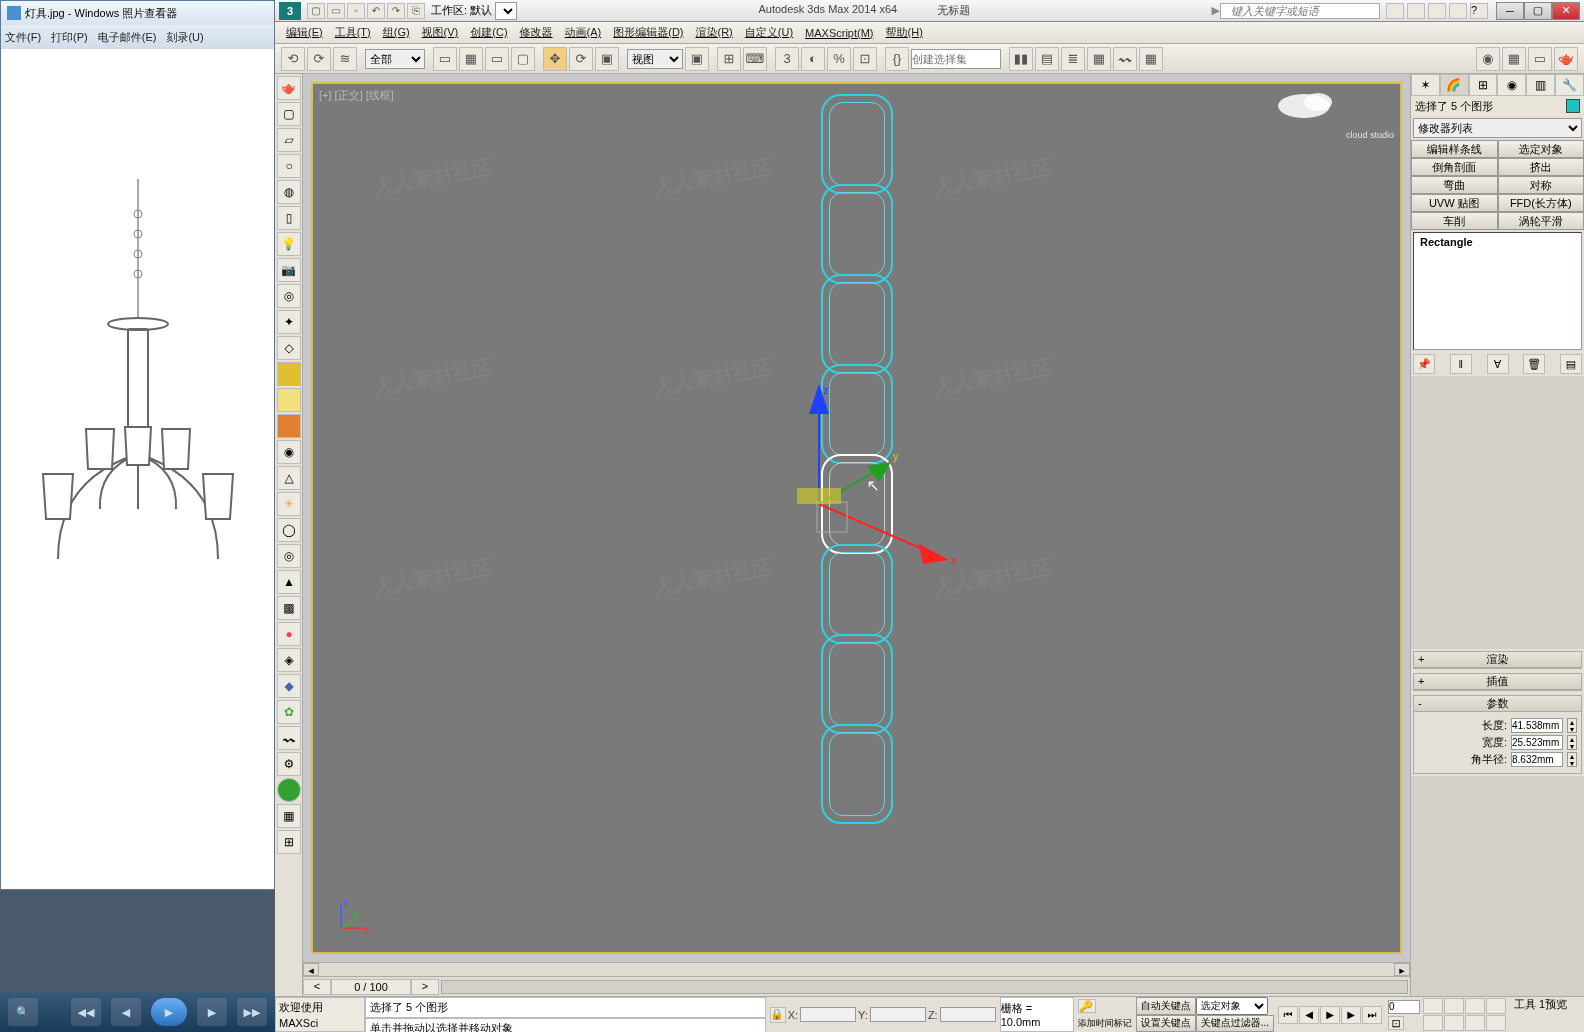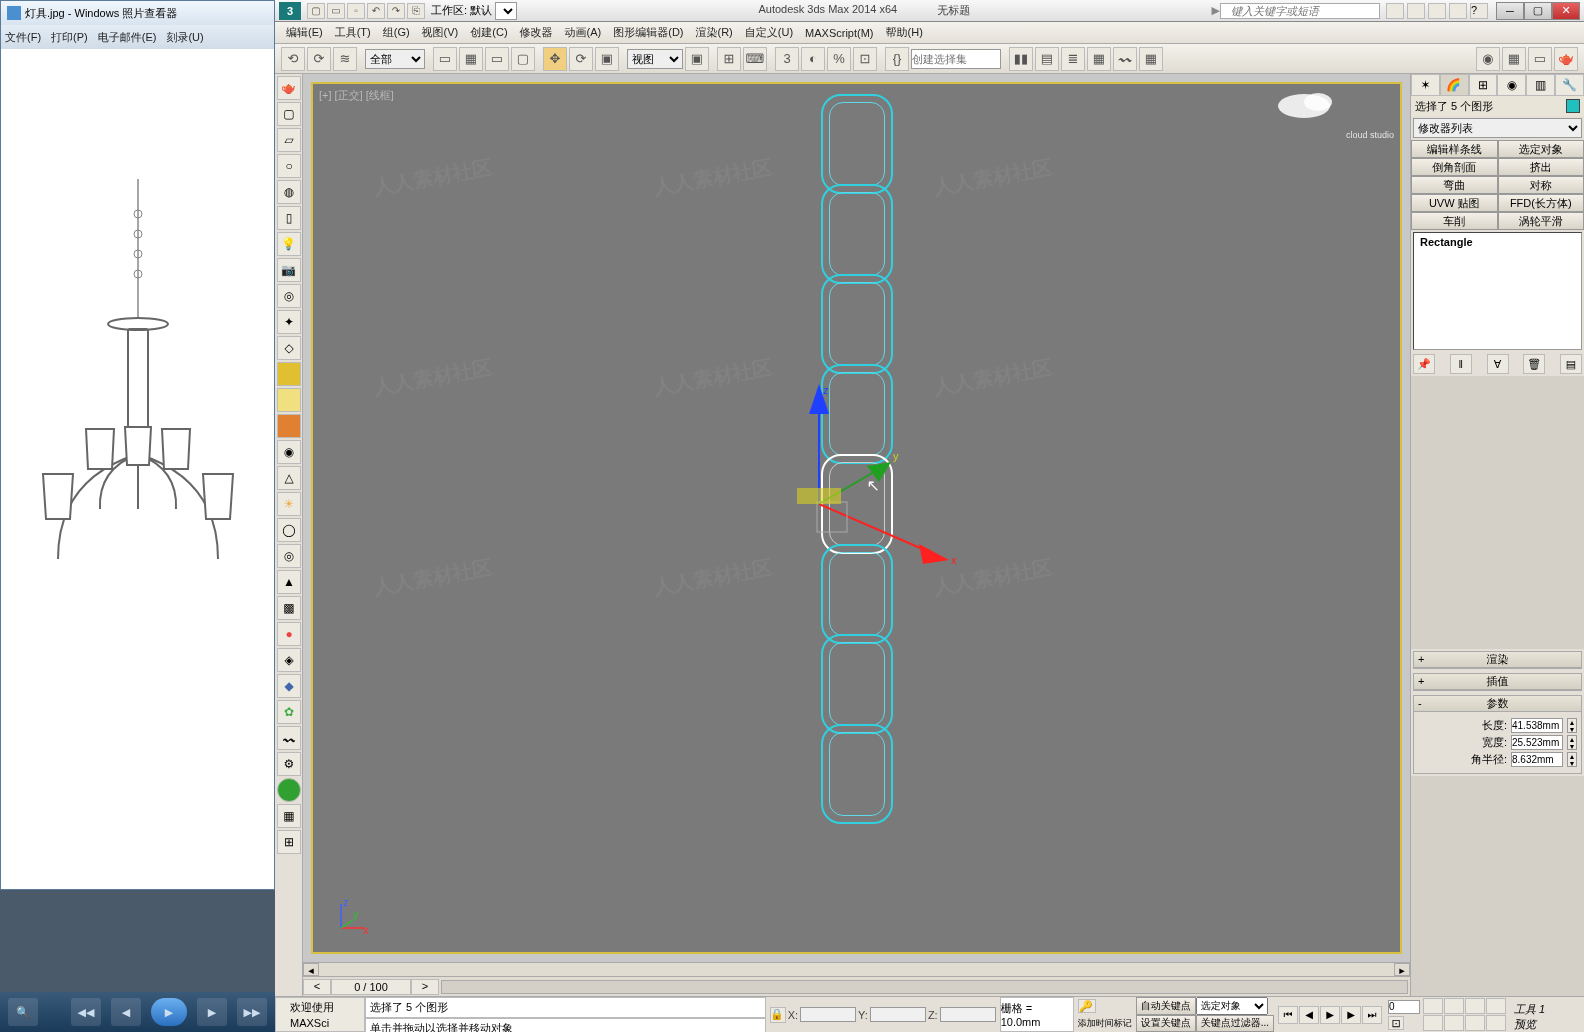--- a/index.html
+++ b/index.html
@@ -27,21 +27,21 @@
 .max .titlebar .wspace { margin-left:6px; display:flex; align-items:center; gap:3px; }
 .max .titlebar .wspace select { height:18px; font-size:11px; border:1px solid #999; background:#fff; }
 .max .titlebar .center { flex:1; text-align:center; color:#444; display:flex; justify-content:center; gap:40px; }
 .max .titlebar .search { width:160px; height:16px; border:1px solid #aaa; background:#fff; padding:0 10px; color:#999; font-style:italic; }
 .max .titlebar .rbtn { display:flex; gap:3px; margin-left:6px; }
 .max .titlebar .rbtn div { width:18px; height:16px; background:#ece9e0; border:1px solid #bbb; }
 .max .titlebar .winbtns { display:flex; margin-left:8px; }
 .max .titlebar .winbtns div { width:28px; height:18px; background:linear-gradient(#e8e8e8,#c8c8c8); border:1px solid #888; display:flex; align-items:center; justify-content:center; font-size:11px; }
 .max .titlebar .winbtns .close { background:linear-gradient(#e86060,#c03030); color:#fff; }
 
-.max .menubar { height:22px; background:linear-gradient(#f4f2ec,#e4e0d8); display:flex; align-items:center; padding:0 8px; gap:6px; border-bottom:1px solid #aaa; }
+.max .menubar { height:22px; background:linear-gradient(#f4f2ec,#e4e0d8); display:flex; align-items:center; padding:0 8px; gap:6px; border-bottom:1px solid #aaa;text-decoration:underline; }
 .max .menubar span { color:#222; padding:0 3px; }
 
 .max .toolbar1 { height:30px; background:linear-gradient(#f4f2ec,#e0dcd2); display:flex; align-items:center; padding:0 6px; gap:2px; border-bottom:1px solid #aaa; }
 .max .toolbar1 .tb { width:24px; height:24px; background:#ece9e0; border:1px solid #bbb; display:flex; align-items:center; justify-content:center; color:#555; font-size:13px; }
 .max .toolbar1 .sep { width:4px; }
 .max .toolbar1 select,.max .toolbar1 input { height:20px; font-size:11px; border:1px solid #999; }
 
 .max .body { flex:1; display:flex; min-height:0; }
 .max .lefttools { width:28px; background:#e4e0d8; display:flex; flex-direction:column; padding:2px; gap:2px; border-right:1px solid #aaa; overflow:hidden; }
 .max .lefttools .lt { width:24px; height:24px; background:#ece9e0; border:1px solid #bbb; display:flex; align-items:center; justify-content:center; font-size:12px; }
@@ -74,35 +74,35 @@
 .max .cmdpanel .spacer { flex:1; background:#d4d0c8; }
 .max .cmdpanel .roll { border:1px solid #aaa; margin:2px; }
 .max .cmdpanel .roll .rhead { height:16px; background:linear-gradient(#e8e4d8,#d4d0c4); text-align:center; line-height:15px; border-bottom:1px solid #aaa; position:relative; }
 .max .cmdpanel .roll .rhead .plus { position:absolute; left:4px; }
 .max .cmdpanel .roll .rbody { padding:4px; }
 .max .cmdpanel .prow { display:flex; align-items:center; justify-content:flex-end; margin:2px 0; gap:4px; }
 .max .cmdpanel .prow input { width:52px; height:15px; font-size:10px; border:1px solid #999; background:#fff; text-align:left; padding-right:2px; }
 .max .cmdpanel .prow .spin { width:10px; height:15px; background:#ece9e0; border:1px solid #999; font-size:7px; text-align:center; line-height:7px; }
 
 .max .status { height:36px; background:#e4e0d8; border-top:1px solid #aaa; display:flex; align-items:stretch; font-size:10px; }
-.max .status .script { width:90px; background:#ece9e0; border:1px solid #bbb; padding:1px 14px; display:flex; flex-direction:column; justify-content:space-around; }
+.max .status .script { width:90px; background:#ece9e0; border:1px solid #bbb; padding:1px 3px; display:flex; flex-direction:column; justify-content:space-around; }
 .max .status .prompt { flex:1; display:flex; flex-direction:column; }
 .max .status .prompt .p1 { flex:1; background:#fff; border:1px solid #bbb; padding:2px 4px; display:flex; align-items:center; }
 .max .status .coords { display:flex; align-items:center; gap:2px; padding:0 4px; }
 .max .status .coords .clab { color:#444; }
 .max .status .coords input { width:56px; height:15px; font-size:10px; border:1px solid #999; background:#f0f0f0; }
 .max .status .grid { width:74px; background:#fff; border:1px solid #bbb; display:flex; align-items:center; justify-content:center; }
 .max .status .anim { display:flex; flex-direction:column; }
 .max .status .anim .arow { flex:1; display:flex; }
 .max .status .anim button { font-size:10px; background:linear-gradient(#f4f0e8,#d8d4c8); border:1px solid #999; padding:0 4px; }
 .max .status .playbtns { display:flex; align-items:center; gap:1px; padding:0 4px; }
 .max .status .playbtns div { width:20px; height:18px; background:#ece9e0; border:1px solid #bbb; display:flex; align-items:center; justify-content:center; font-size:10px; }
 .max .status .navbtns { display:flex; flex-wrap:wrap; width:90px; padding:1px; gap:1px; }
 .max .status .navbtns div { width:20px; height:16px; background:#ece9e0; border:1px solid #bbb; }
-.max .status .navtext { display:flex; flex-direction:column; width:72px; font-size:10px; justify-content:flex-end; padding:0 2px;font-style:italic; }
+.max .status .navtext { display:flex; width:72px; font-size:10px; justify-content:flex-start; padding:0 2px; }
 
 
 .urlwm { position:absolute; top:28px; right:20px; font-size:32px; color:rgba(255,255,255,0.35); font-weight:bold; letter-spacing:2px; }
 
 
 .chainlink { position:absolute; width:72px; height:100px; border:2px solid #30d0e0; border-radius:20px; left:50%; transform:translateX(-50%); }
 .chainlink::before { content:""; position:absolute; inset:6px; border:1px solid #60d8e8; border-radius:14px; }
 .chainlink.sel { border-color:#fff; }
 .chainlink.sel::before { border-color:#ccc; }
 </style>

